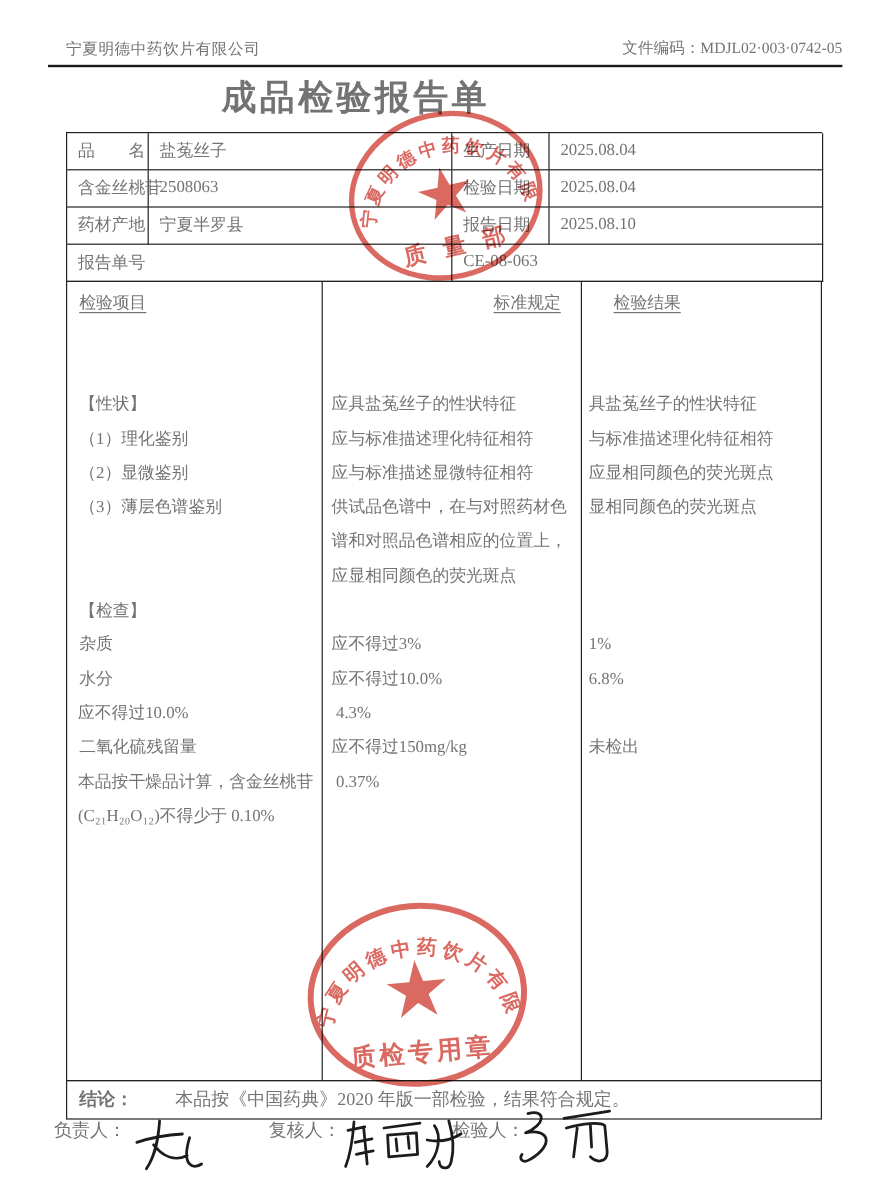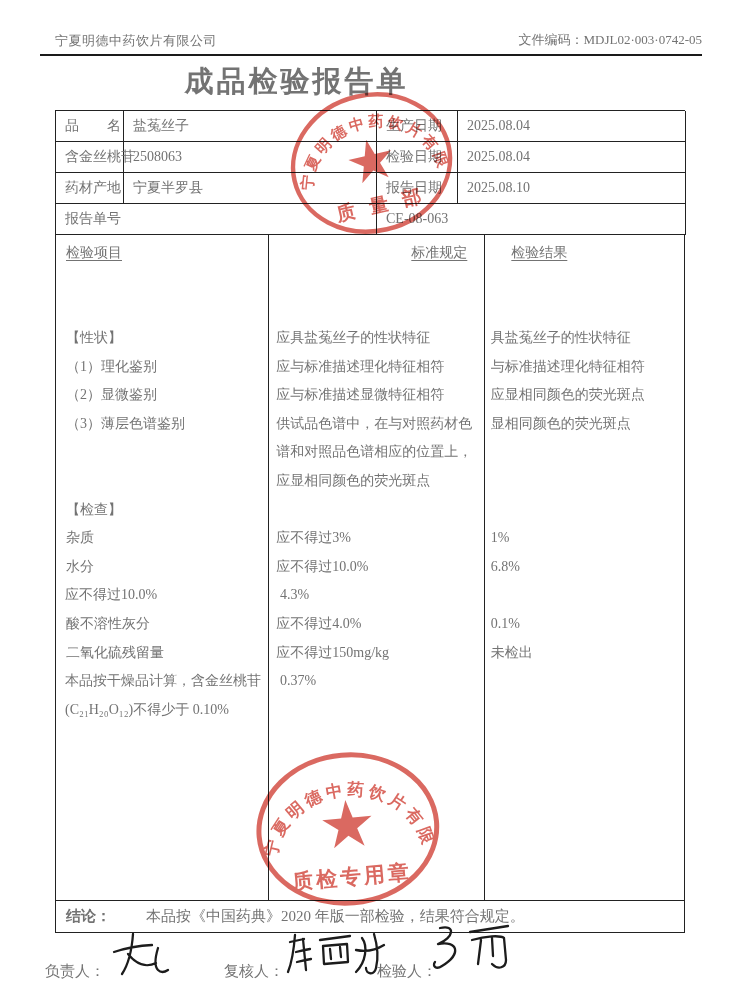--- a/index.html
+++ b/index.html
@@ -35,21 +35,21 @@
   .mt-row{display:flex;line-height:28.6px;}
   .mt-row .c1{width:212px;padding-left:10px;box-sizing:border-box;}
   .mt-row .c2{width:216px;padding:0 9px;box-sizing:border-box;}
   .mt-row .c3{width:202px;padding-left:8px;padding-right:4px;box-sizing:border-box;}
   
   .conclusion{position:absolute;left:55px;top:900px;width:630px;height:33px;
     border:1px solid #222;box-sizing:border-box;display:flex;align-items:center;
     padding-left:10px;font-size:15px;gap:29px;}
   .conclusion b{font-weight:bold;margin-right:6px;}
   
-  .sig-label{position:absolute;font-size:15px;top:962px;}
+  .sig-label{position:absolute;font-size:15px;top:933px;}
   .sig-label.l1{left:45px;} .sig-label.l2{left:224px;} .sig-label.l3{left:377px;}
   .sig-svg{position:absolute;}
   .sig-svg path{fill:none;stroke:#1c1c1c;stroke-width:2.3;stroke-linecap:round;stroke-linejoin:round;}
   
   .stamp{position:absolute;mix-blend-mode:multiply;opacity:.85;}
   .stamp svg{overflow:visible;}
   .stamp-top{left:287px;top:88px;transform:rotate(-13deg);}
   .stamp-bottom{left:252px;top:748px;transform:rotate(-5deg);}
   .stamp text{fill:#d44f45;font-weight:bold;font-family:"Liberation Serif",serif;}
 </style>
@@ -129,25 +129,20 @@
         <div class="c3">1%</div>
       </div>
       <div class="mt-row">
         <div class="c1">水分</div>
         <div class="c2">应不得过10.0%</div>
         <div class="c3">6.8%</div>
       </div>
       <div class="mt-row">
         <div class="c2">应不得过10.0%</div>
         <div class="c3">4.3%</div>
-      </div>
-      <div class="mt-row">
-        <div class="c1">酸不溶性灰分</div>
-        <div class="c2">应不得过4.0%</div>
-        <div class="c3">0.1%</div>
       </div>
       <div class="mt-row">
         <div class="c1">二氧化硫残留量</div>
         <div class="c2">应不得过150mg/kg</div>
         <div class="c3">未检出</div>
       </div>
       <div class="mt-row">
         <div class="c2">本品按干燥品计算，含金丝桃苷(C₂₁H₂₀O₁₂)不得少于 0.10%</div>
         <div class="c3">0.37%</div>
       </div>

